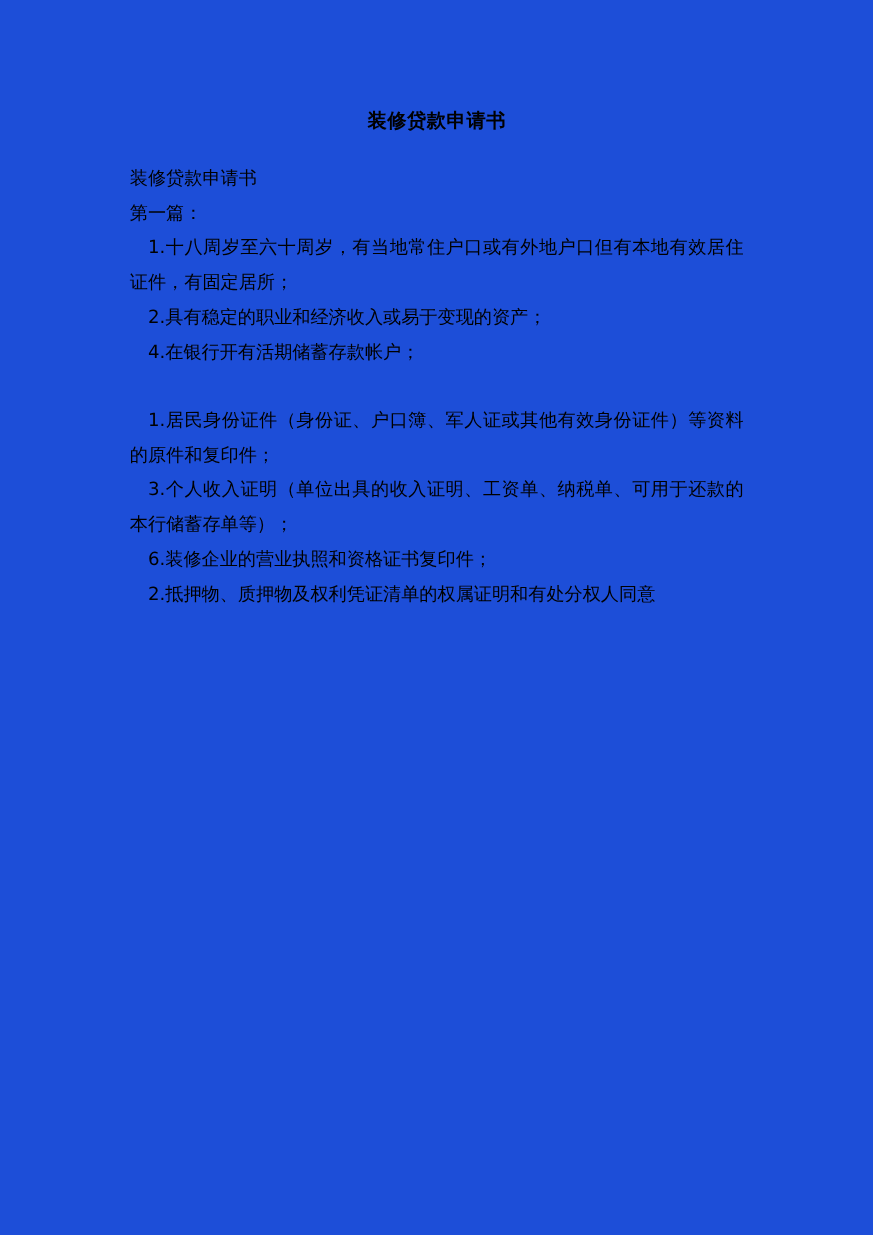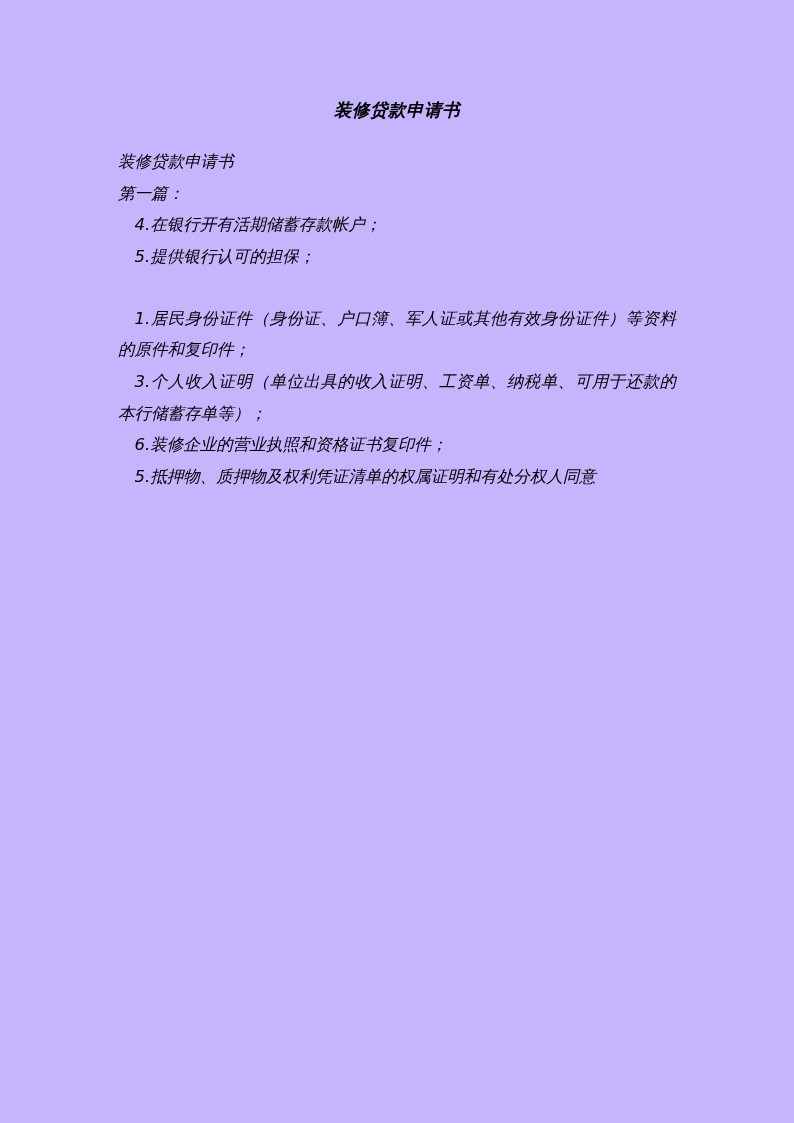--- a/index.html
+++ b/index.html
@@ -12,22 +12,21 @@
     height: 1123px;
     font-family: "DejaVu Sans", "Liberation Sans", sans-serif;
     color: #000000;
   }
   .page {
     position: relative;
     width: 794px;
     height: 1123px;
     box-sizing: border-box;
     padding: 96px 118px 80px 118px;
-    background: #c4b5fd;
-    font-style: italic;
+    background: #1d4ed8;
   }
   .doc-title {
     text-align: center;
     font-size: 17.5px;
     font-weight: bold;
     letter-spacing: 0.5px;
     margin: 0 0 22px 0;
     line-height: 1.6;
   }
   .para {
@@ -50,23 +49,24 @@
 </style>
 </head>
 <body>
 
 <div class="page">
 
   <h1 class="doc-title">装修贷款申请书</h1>
 
   <p class="para">装修贷款申请书</p>
   <p class="para">第一篇：</p>
+  <p class="para indent-half">1.十八周岁至六十周岁，有当地常住户口或有外地户口但有本地有效居住证件，有固定居所；</p>
+  <p class="para indent-half">2.具有稳定的职业和经济收入或易于变现的资产；</p>
   <p class="para indent-half">4.在银行开有活期储蓄存款帐户；</p>
-  <p class="para indent-half">5.提供银行认可的担保；</p>
 
   <div class="spacer"></div>
 
   <p class="para indent-half">1.居民身份证件（身份证、户口簿、军人证或其他有效身份证件）等资料的原件和复印件；</p>
   <p class="para indent-half">3.个人收入证明（单位出具的收入证明、工资单、纳税单、可用于还款的本行储蓄存单等）；</p>
   <p class="para indent-half">6.装修企业的营业执照和资格证书复印件；</p>
-  <p class="para indent-half">5.抵押物、质押物及权利凭证清单的权属证明和有处分权人同意</p>
+  <p class="para indent-half">2.抵押物、质押物及权利凭证清单的权属证明和有处分权人同意</p>
 
 </div>
 
 </body></html>

